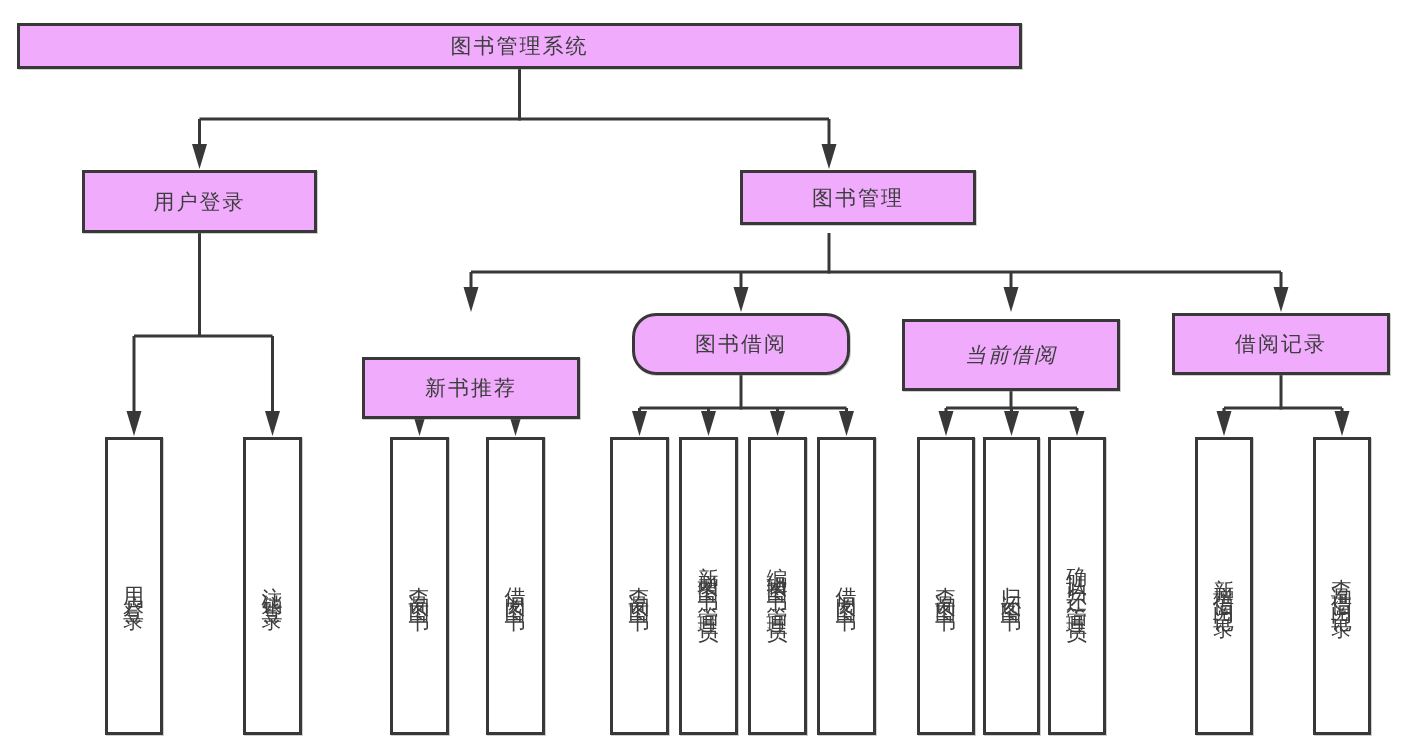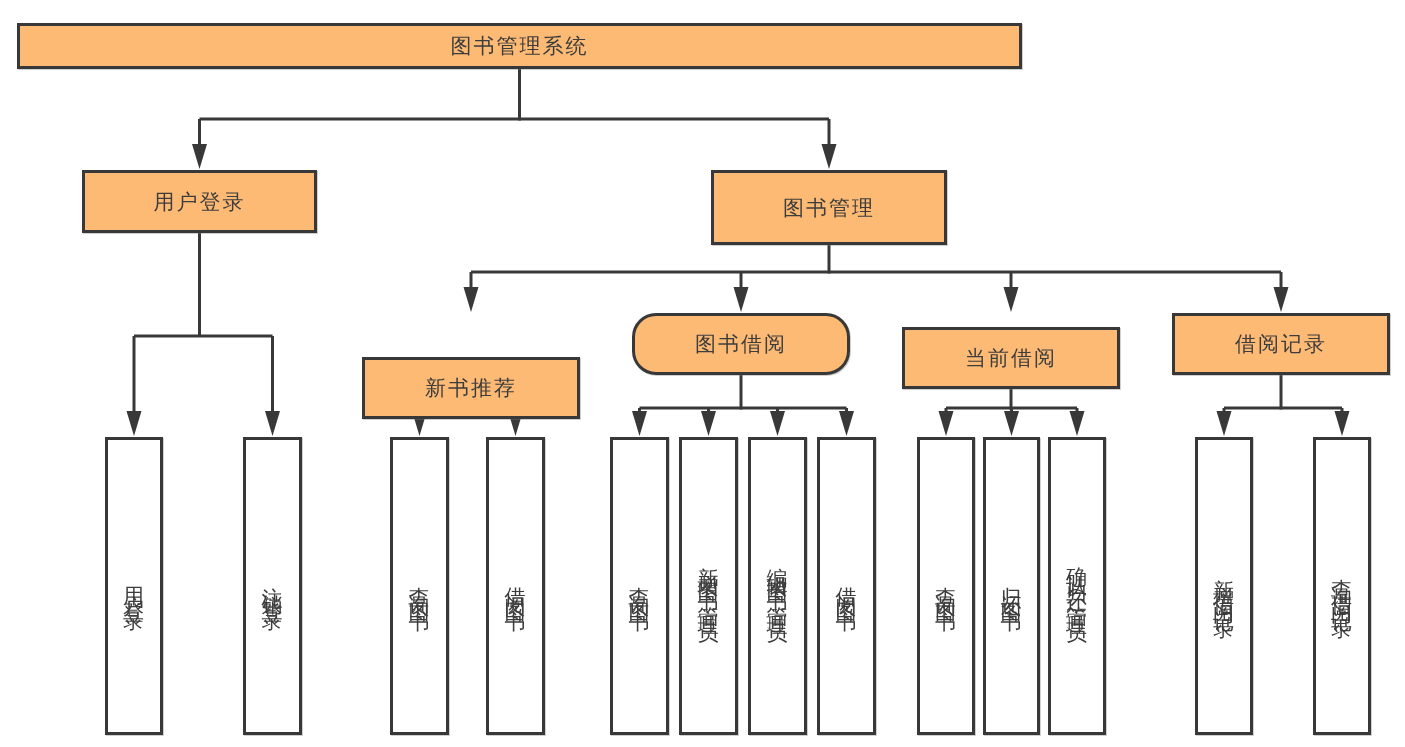--- a/index.html
+++ b/index.html
@@ -18,21 +18,21 @@
   #connectors {
     position: absolute;
     left: 0;
     top: 0;
     z-index: 1;
   }
   .hbox {
     position: absolute;
     box-sizing: border-box;
     border: 3px solid #383838;
-    background: #fdba74;
+    background: #f0abfc;
     display: flex;
     align-items: center;
     justify-content: center;
     font-size: 21px;
     letter-spacing: 2px;
     color: #3d3d3d;
     z-index: 2;
     box-shadow: 1px 1px 0 rgba(120,120,120,0.35);
   }
   .vbox {
@@ -134,25 +134,25 @@
       <polygon points="1004,411 1019,411 1011.5,436"></polygon>
       <polygon points="1069.5,411 1084.5,411 1077,436"></polygon>
       <polygon points="1216.5,411 1231.5,411 1224,436"></polygon>
       <polygon points="1334.5,411 1349.5,411 1342,436"></polygon>
     </g>
   </svg>
 
   <div class="hbox" style="left:17px; top:23px; width:1005px; height:46px;">图书管理系统</div>
 
   <div class="hbox" style="left:82px; top:170px; width:235px; height:63px;">用户登录</div>
-  <div class="hbox" style="left:711px; top:170px; width:236px; height:75px;">图书管理</div>
+  <div class="hbox" style="left:740px; top:170px; width:236px; height:55px;">图书管理</div>
 
   <div class="hbox" style="left:362px; top:313px; width:218px; height:62px;margin-top:44px;">新书推荐</div>
   <div class="hbox" style="left:632px; top:313px; width:218px; height:62px;border-radius:24px;">图书借阅</div>
-  <div class="hbox" style="left:902px; top:327px; width:218px; height:62px;">当前借阅</div>
+  <div class="hbox" style="left:902px; top:319px; width:218px; height:72px;font-style:italic;">当前借阅</div>
   <div class="hbox" style="left:1172px; top:313px; width:218px; height:62px;">借阅记录</div>
 
   <div class="vbox" style="left:105px; width:58px;">用户登录</div>
   <div class="vbox" style="left:243px; width:59px;">注销登录</div>
 
   <div class="vbox" style="left:390px; width:59px;">查询图书</div>
   <div class="vbox" style="left:486px; width:59px;">借阅图书</div>
 
   <div class="vbox" style="left:610px; width:59px;">查询图书</div>
   <div class="vbox" style="left:679px; width:59px;">新增图书（管理员）</div>

